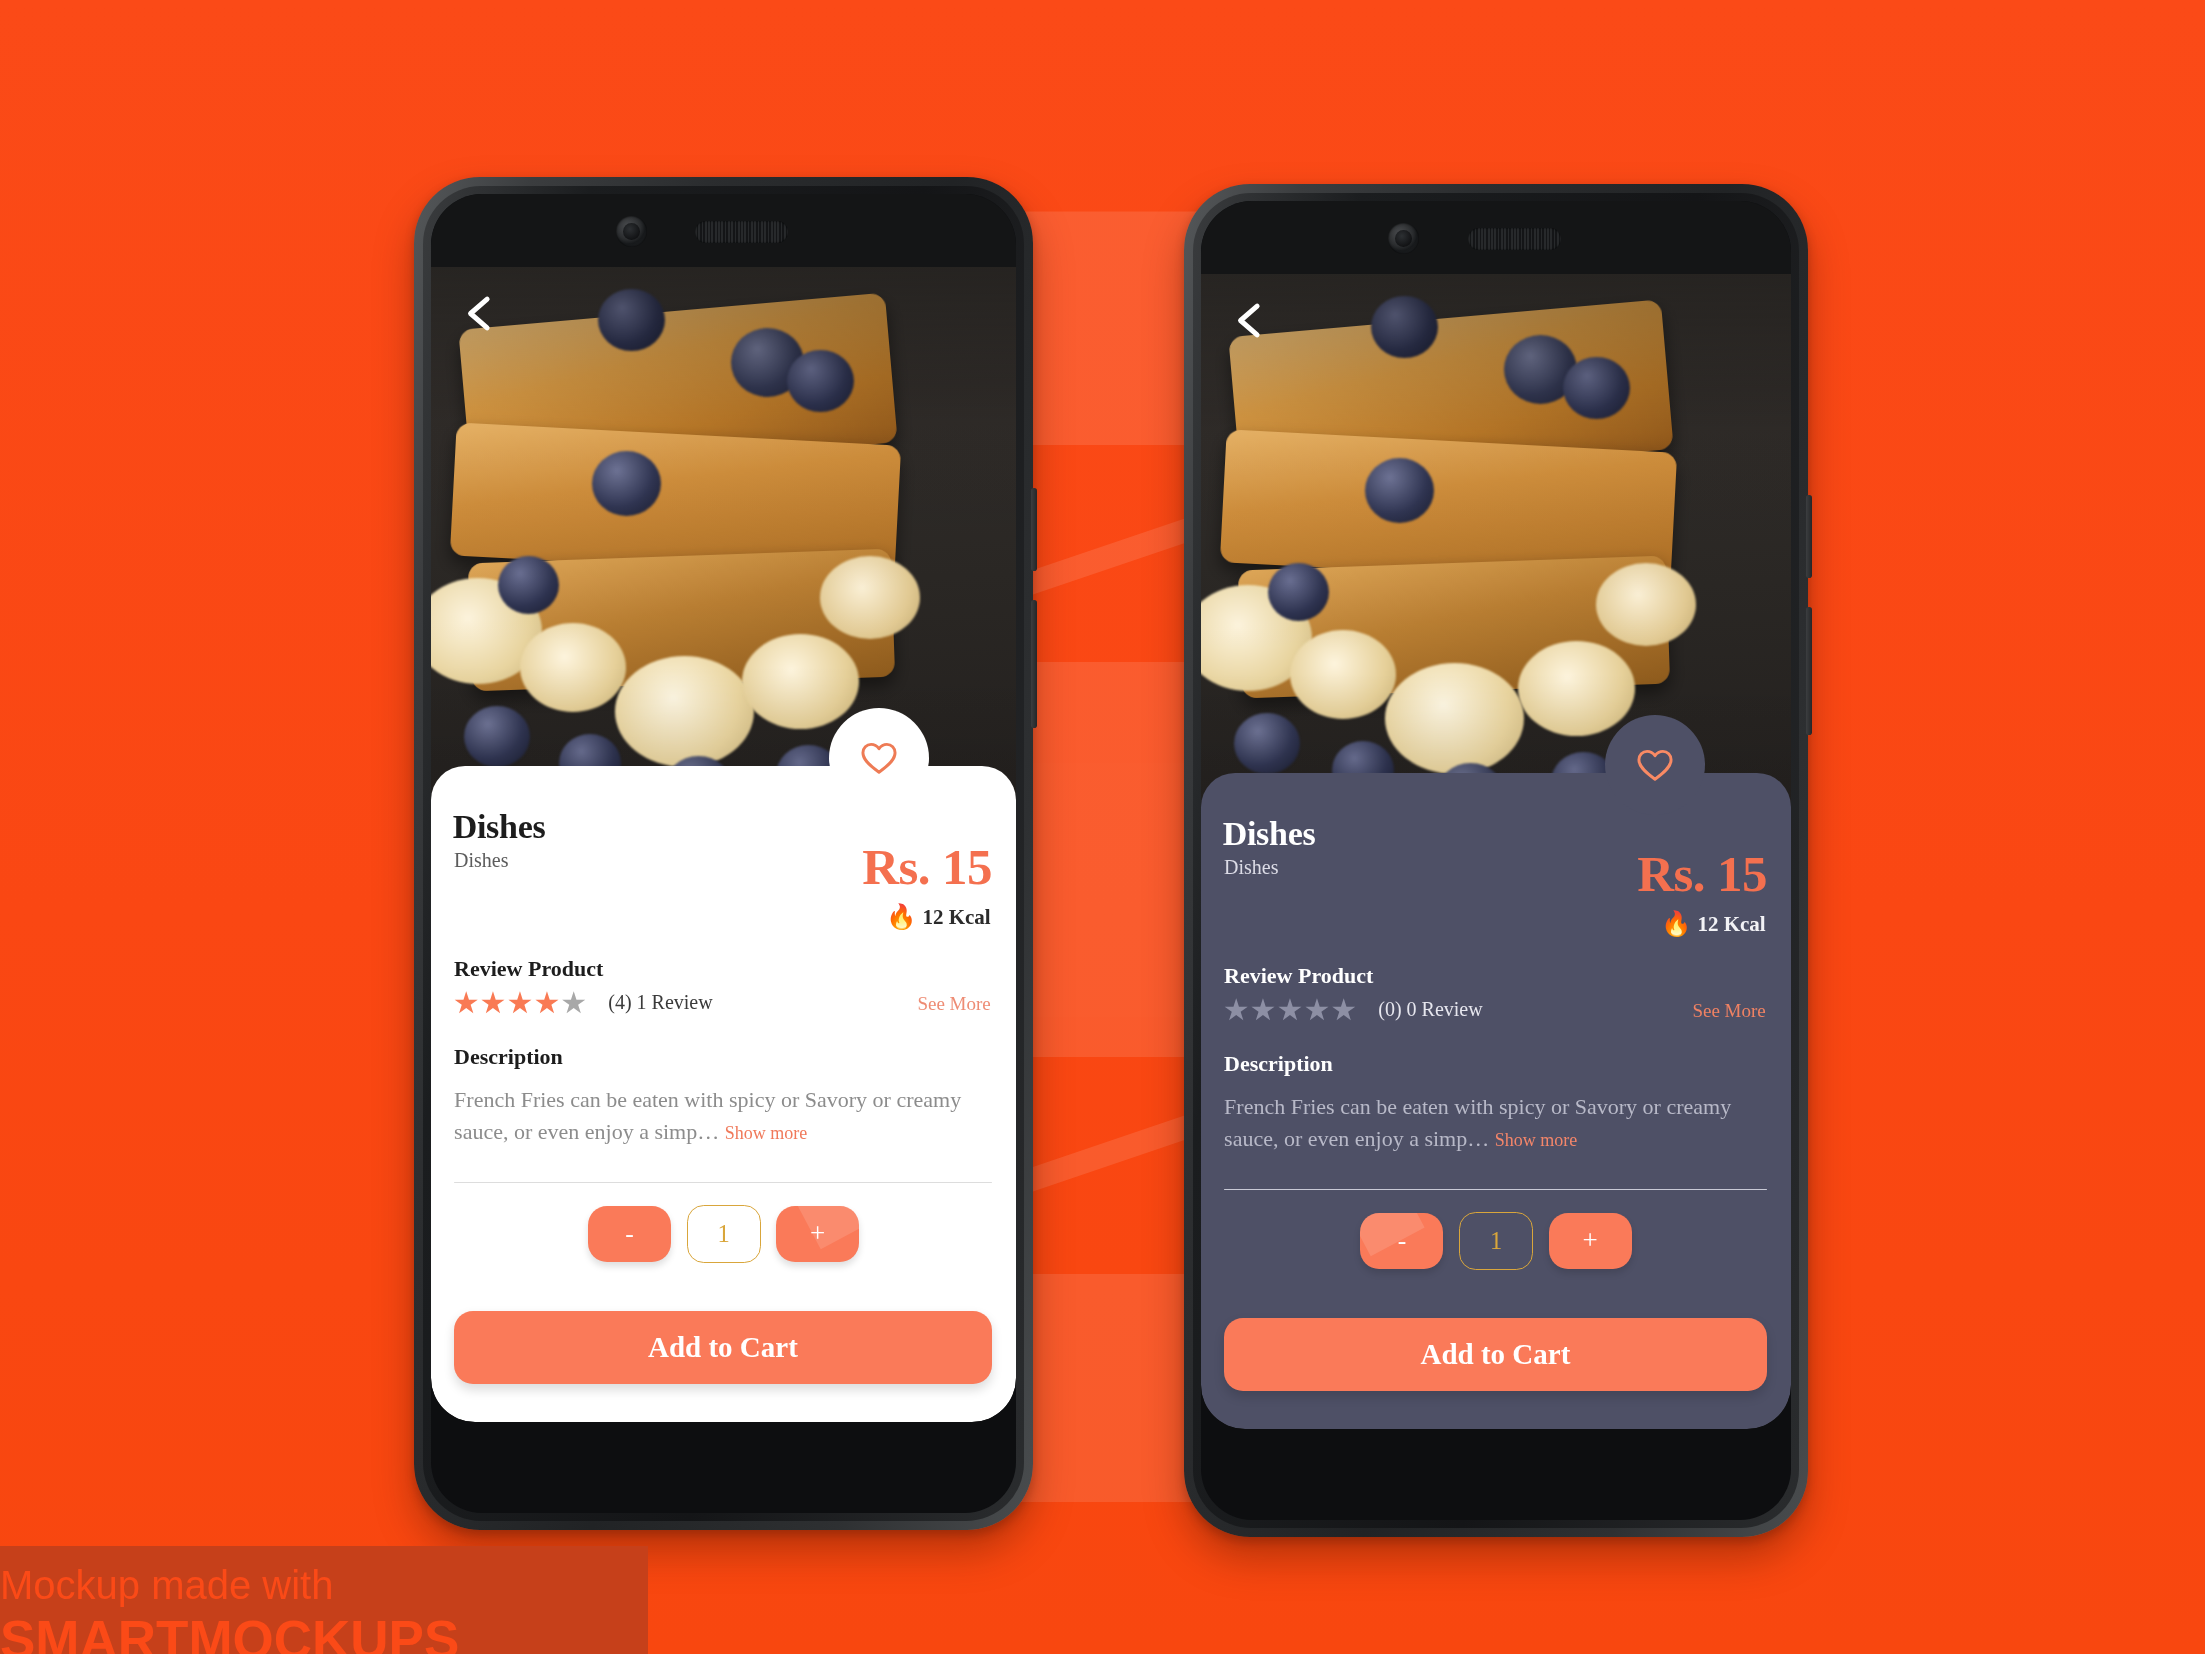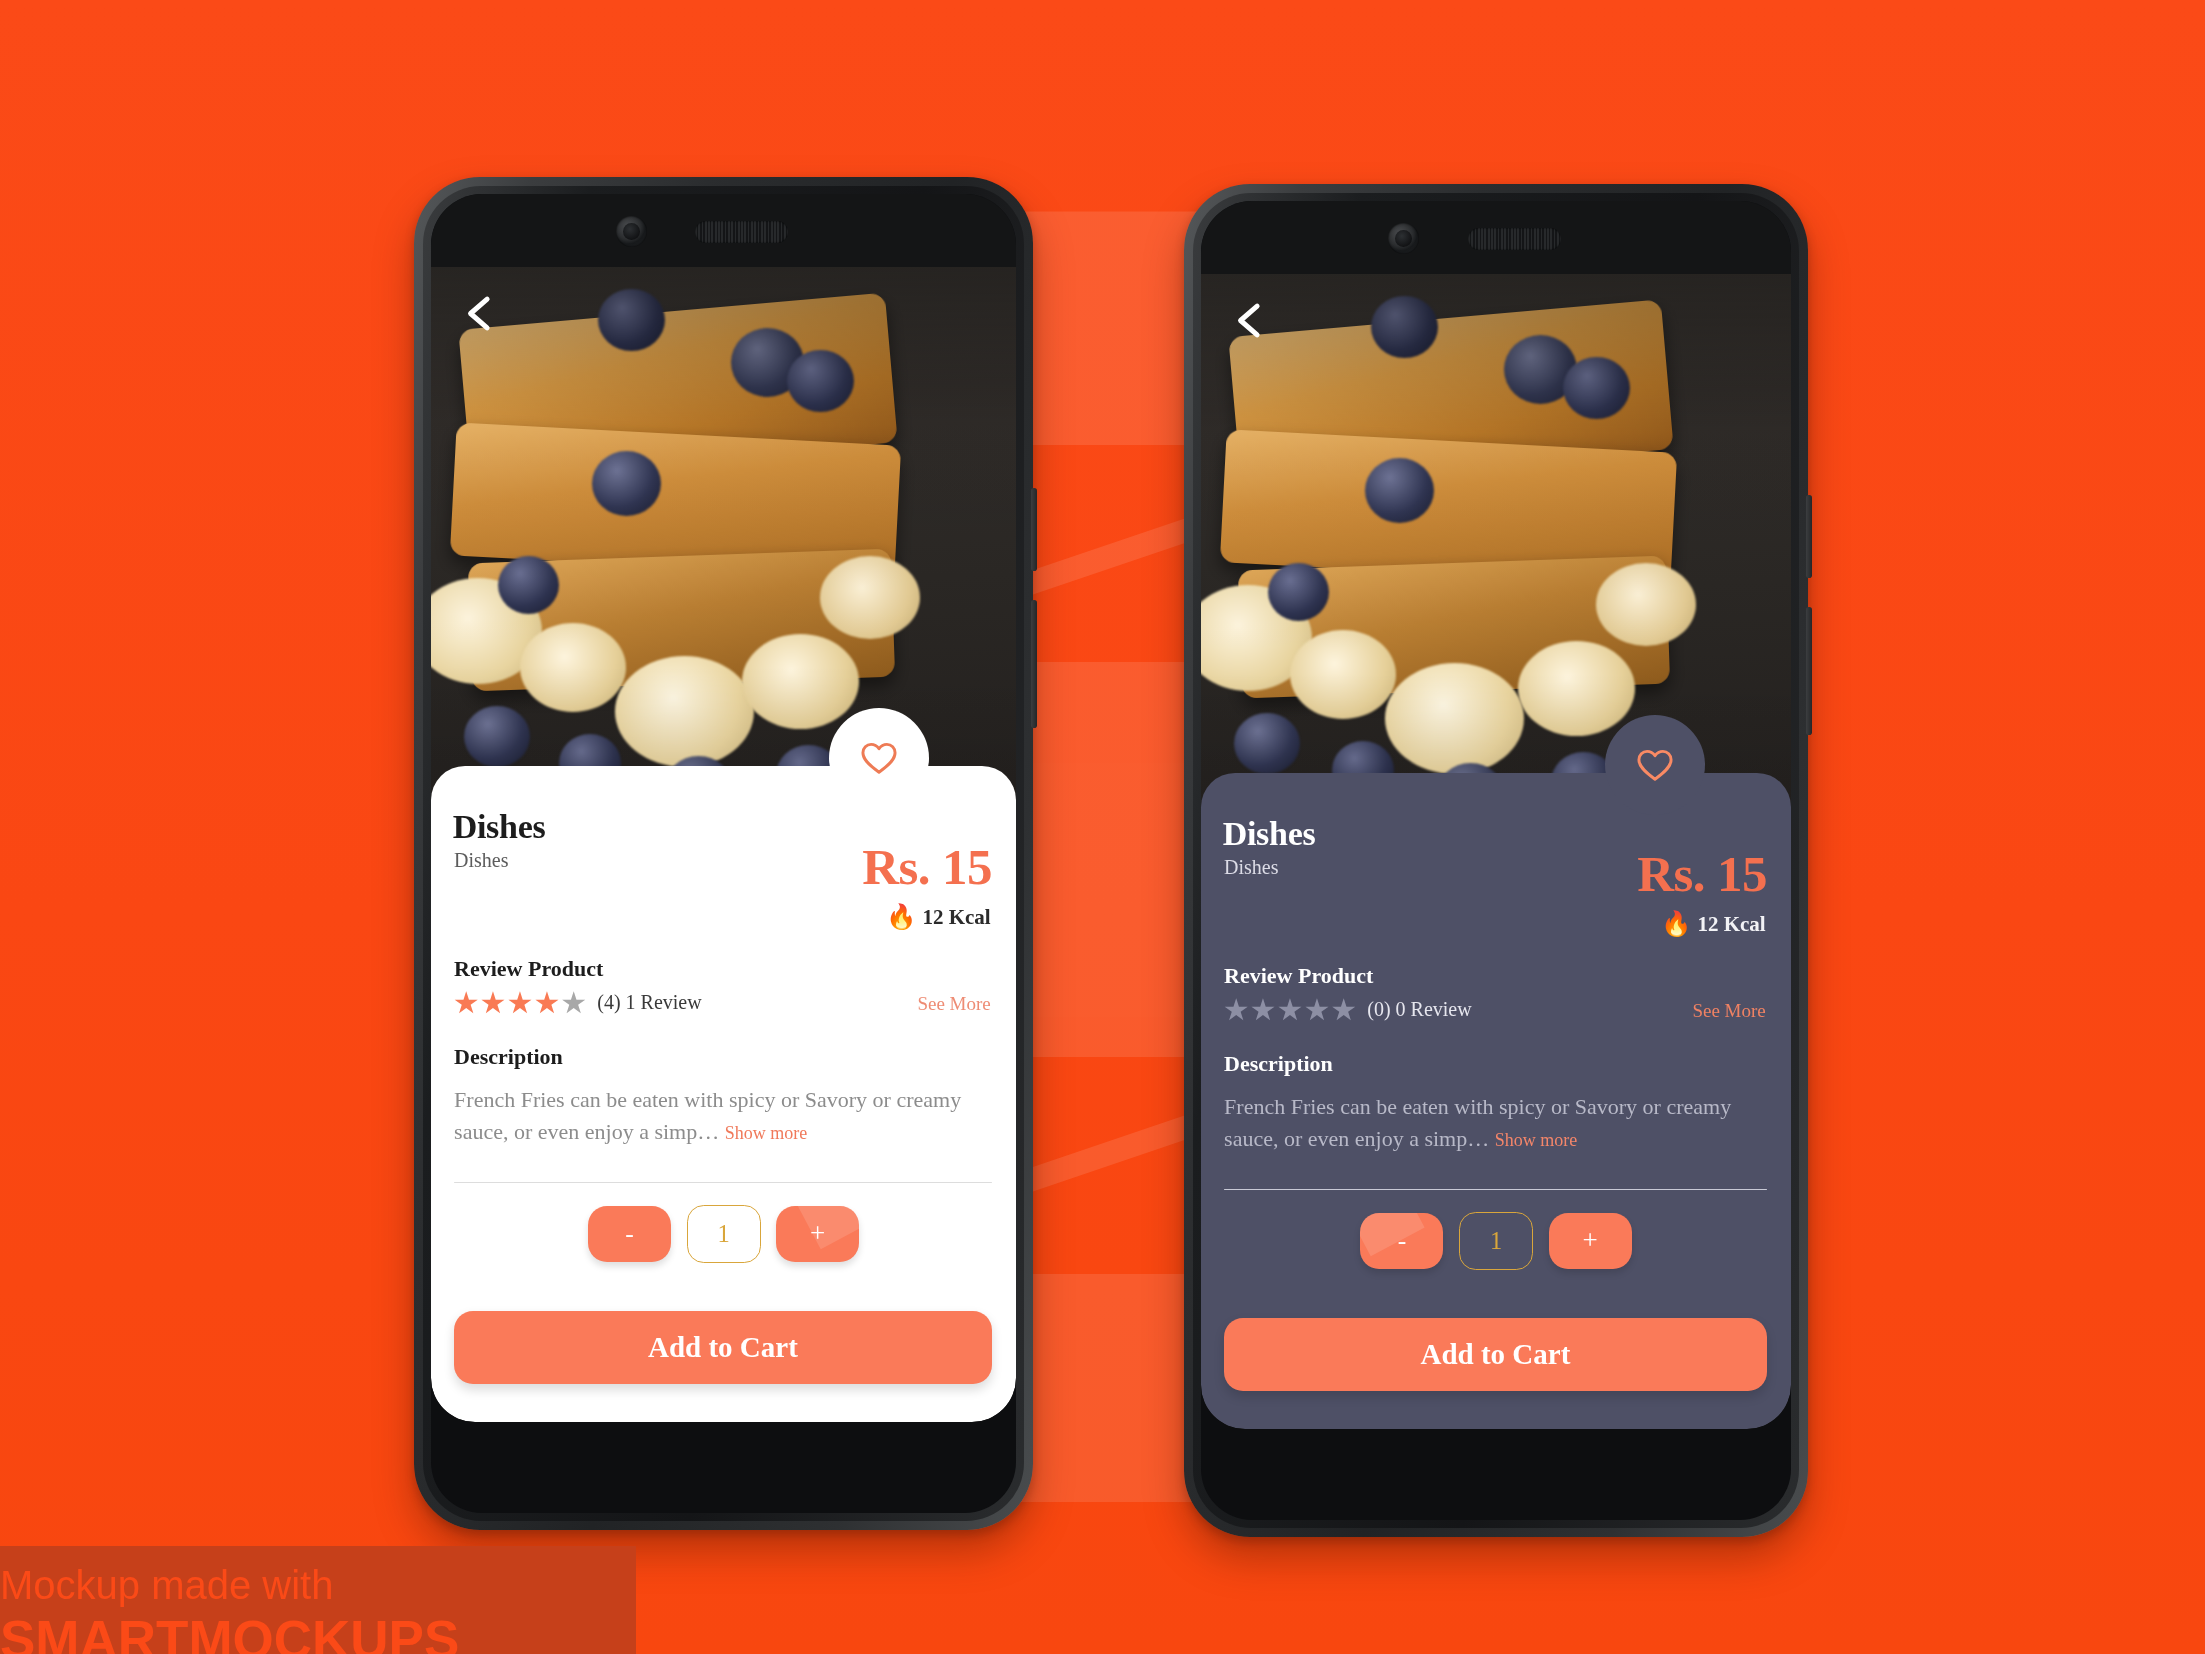--- a/index.html
+++ b/index.html
@@ -66,42 +66,42 @@
 
   .dish-title{position:absolute;font-weight:bold;letter-spacing:-0.3px;}
   .dish-sub{position:absolute;}
   .price{position:absolute;font-weight:bold;color:#F4704F;letter-spacing:-0.6px;text-align:right;}
   .kcal{position:absolute;display:flex;align-items:center;gap:5.6px;white-space:nowrap;}
   .kcal .flame{font-size:24.5px;line-height:1;}
 
   .sec-head{position:absolute;font-weight:bold;}
   .stars{position:absolute;display:flex;align-items:center;}
   .star{display:inline-block;line-height:1;}
-  .rev-count{margin-left:10px;}
+  .rev-count{margin-left:21px;}
   .see-more{position:absolute;color:#EE8C74;cursor:pointer;text-align:center;}
 
   .desc{position:absolute;line-height:1.45;}
   .show-more{color:#F0795A;cursor:pointer;white-space:nowrap;}
 
   .divider{position:absolute;height:1.7px;border-radius:1.1px;}
 
   .stepper{position:absolute;display:flex;align-items:center;justify-content:center;}
   .step-btn{background:#FA7A59;border-radius:19px;display:flex;align-items:center;justify-content:center;
     color:#fff;box-shadow:0 4.4px 7.8px rgba(0,0,0,.13);cursor:pointer;position:relative;overflow:hidden;}
   .step-btn .gloss{position:absolute;right:-8%;top:-42%;width:74%;height:100%;background:rgba(255,255,255,.13);
     transform:rotate(-28deg);pointer-events:none;}
   .qty-box{border:1.7px solid #D9A63B;border-radius:16.7px;display:flex;align-items:center;justify-content:center;
     color:#D9A63B;cursor:pointer;}
   .qty-box.dark-bg{background:transparent;}
 
   .cart-btn{position:absolute;background:#FA7A59;border-radius:19px;display:flex;align-items:center;justify-content:center;
     color:#fff;font-weight:bold;box-shadow:0 5.6px 11px rgba(0,0,0,.14);cursor:pointer;}
 
   
-  .mockup-bar{position:absolute;left:0;bottom:0;width:636px;height:109px;background:#C6401A;overflow:hidden;}
+  .mockup-bar{position:absolute;left:0;bottom:0;width:636px;height:109px;background:#C6401A;overflow:hidden;padding-left:12px;}
   .mockup-bar .l1{position:absolute;left:0;top:19px;color:#FB4A17;font-size:40px;line-height:1;white-space:nowrap;}
   .mockup-bar .l2{position:absolute;left:0;top:67px;color:#FB4A17;font-size:53px;font-weight:bold;line-height:1;white-space:nowrap;}
 </style>
 </head>
 <body>
 
 <div class="bg-orange"></div>
 
 <div class="watermark">
   <svg viewBox="0 0 3965 2975" preserveAspectRatio="none">

